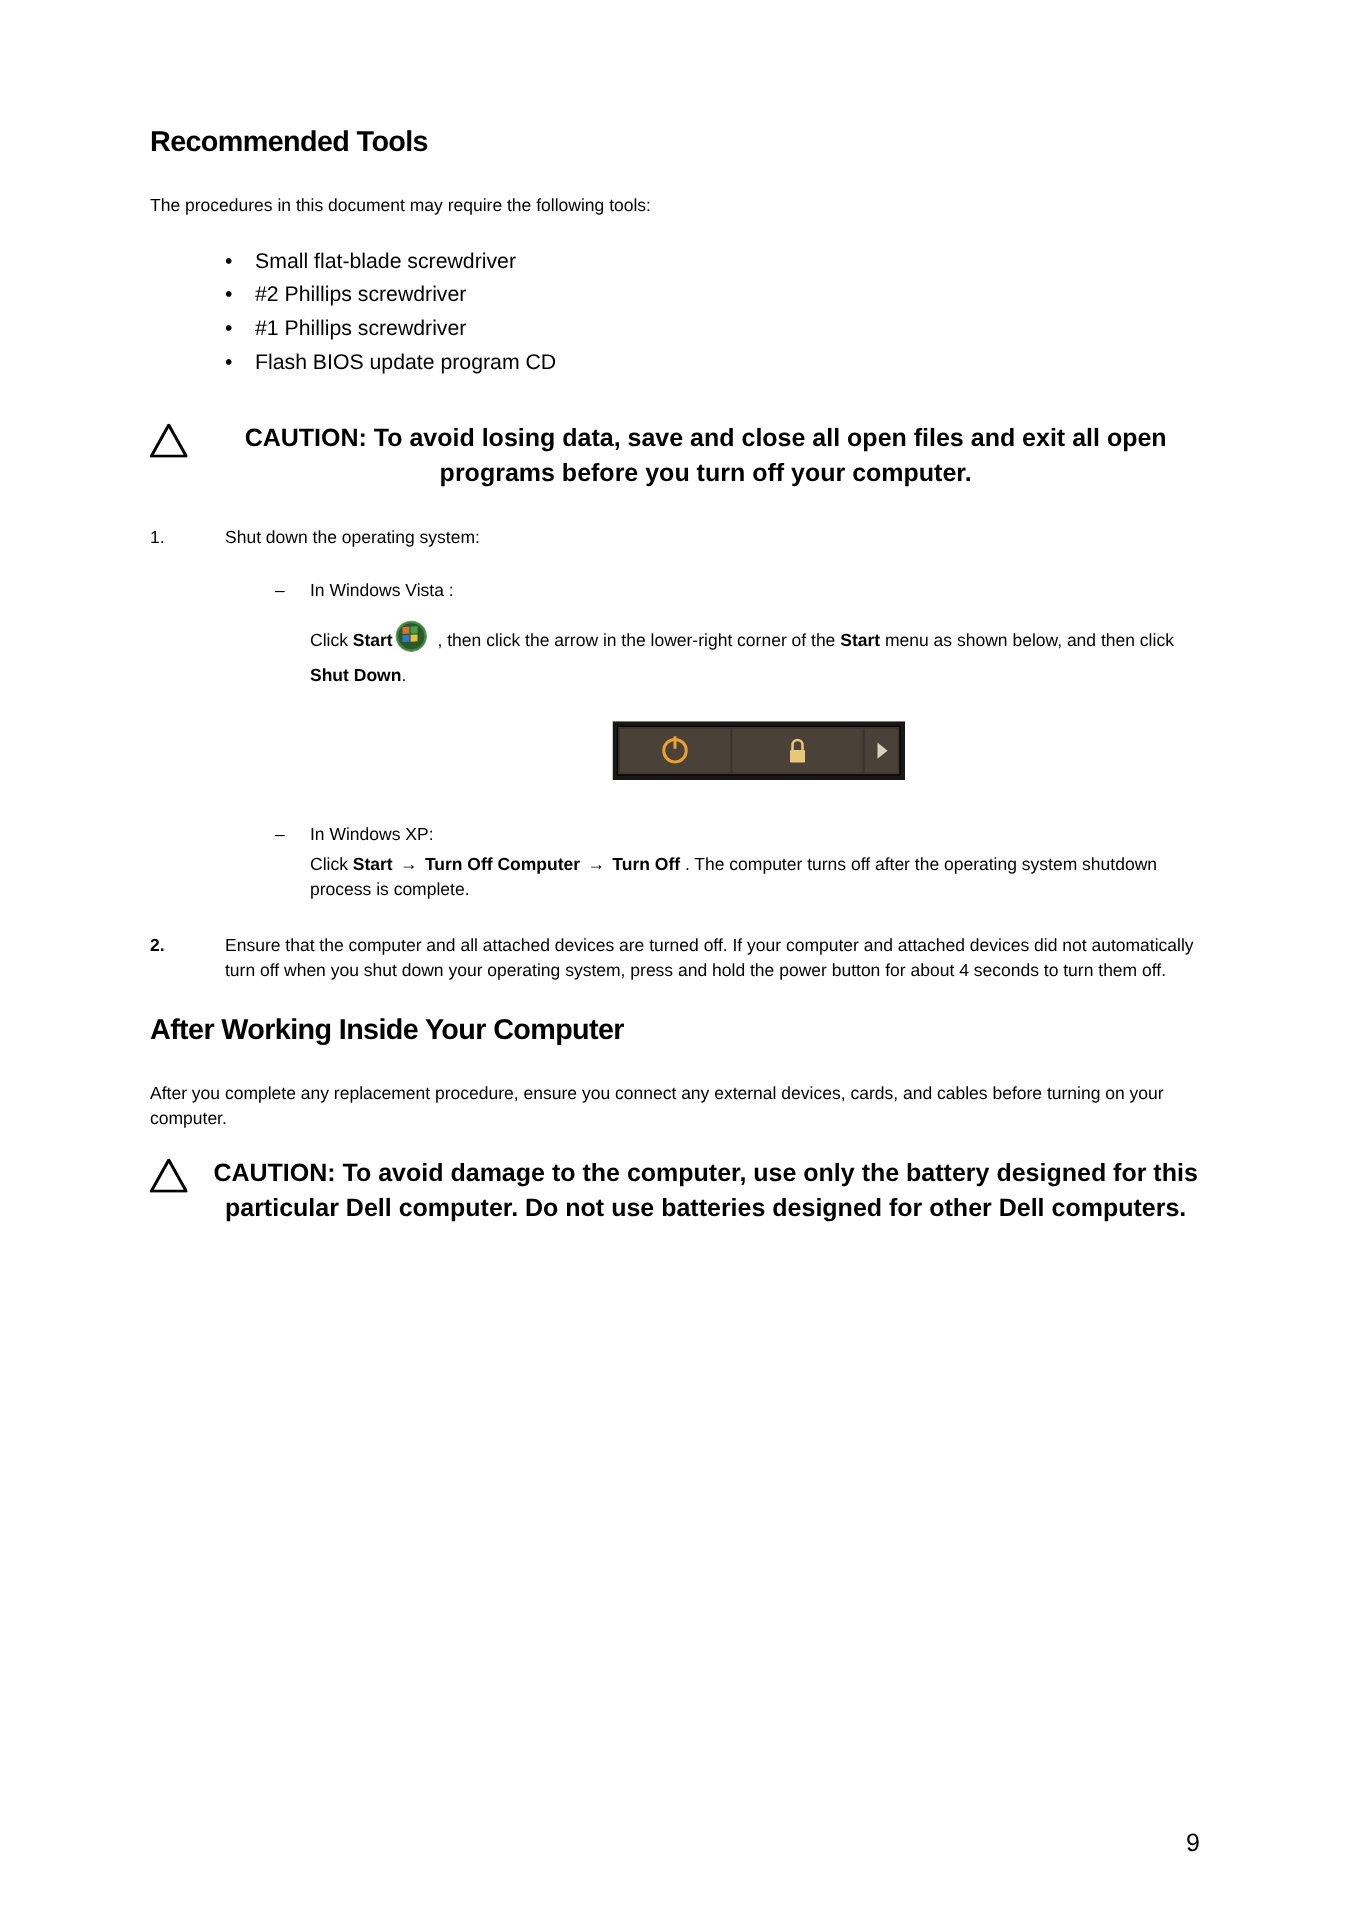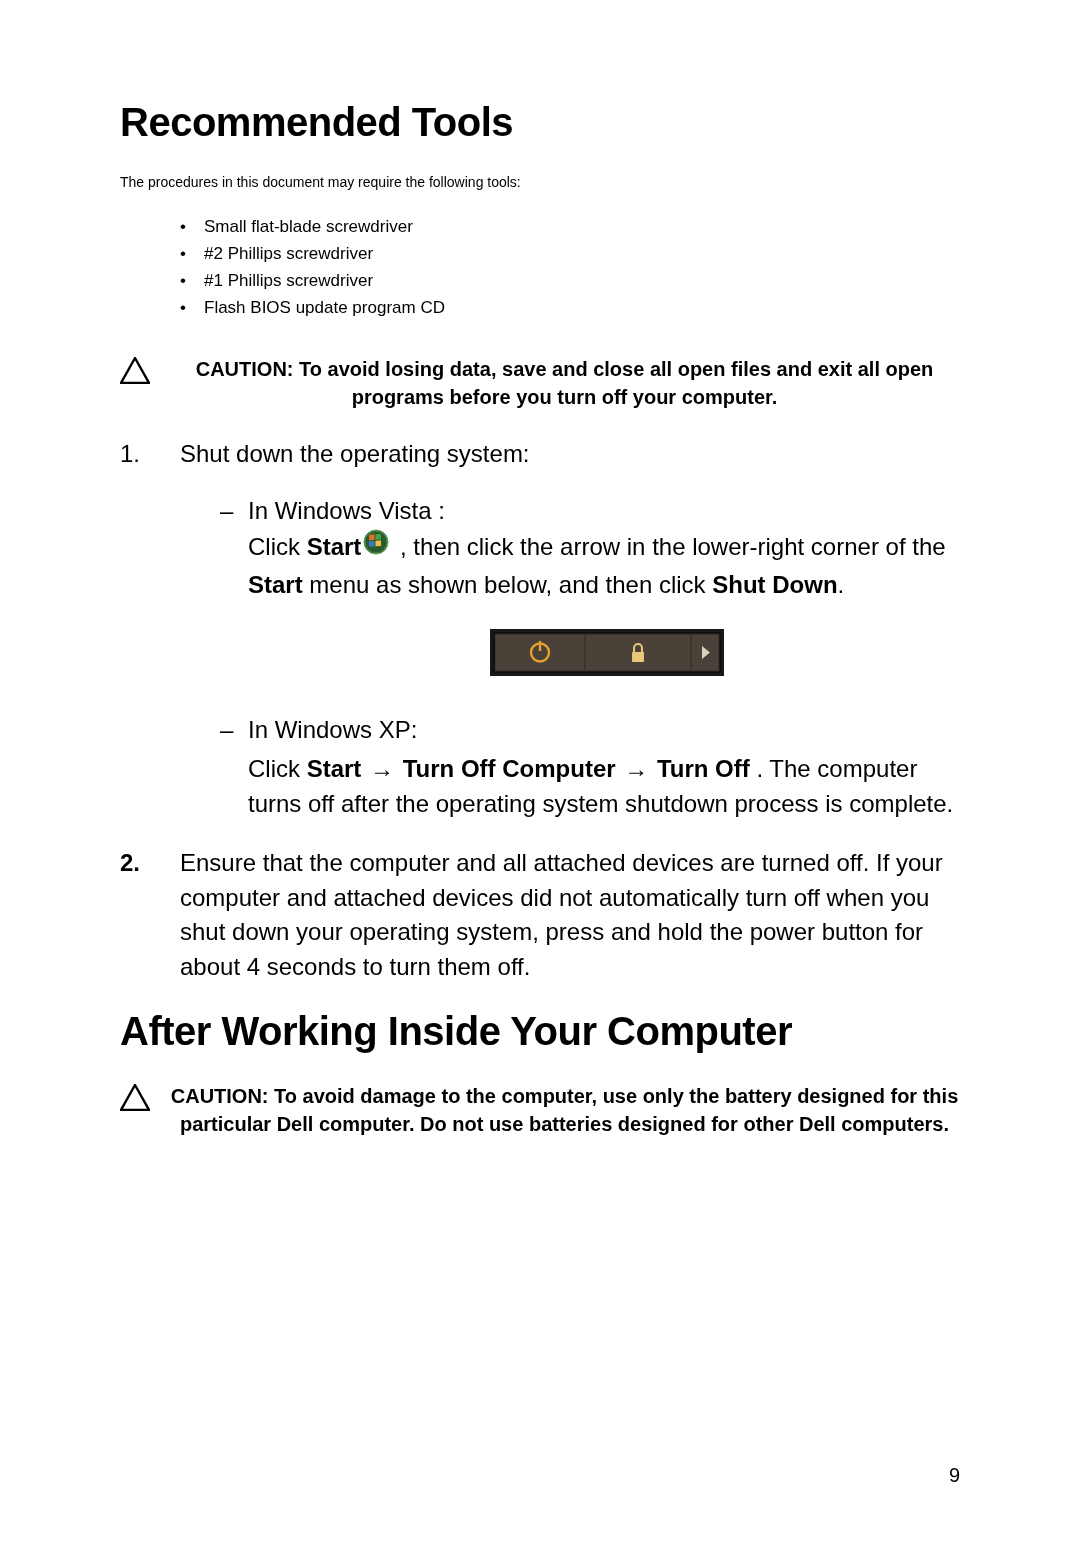--- a/index.html
+++ b/index.html
@@ -8,21 +8,21 @@
     height: 1545px;
     background: #fff;
     font-family: Arial, Helvetica, sans-serif;
     color: #000;
     position: relative;
   }
   .page {
     padding: 100px 115px 60px 120px;
   }
   h2 {
-    font-size: 40px;
+    font-size: 23px;
     font-weight: bold;
     margin-bottom: 28px;
     letter-spacing: -0.5px;
   }
   .intro {
     font-size: 14px;
     margin-bottom: 20px;
     line-height: 1.4;
   }
   ul.tools {
@@ -58,21 +58,21 @@
     line-height: 1.4;
   }
   ol.steps {
     list-style: none;
     counter-reset: step;
     margin-left: 0;
   }
   ol.steps > li {
     position: relative;
     padding-left: 60px;
-    font-size: 24px;
+    font-size: 14px;
     line-height: 1.45;
     margin-bottom: 24px;
   }
   ol.steps > li::before {
     counter-increment: step;
     content: counter(step) ".";
     position: absolute;
     left: 0;
     top: 0;
     font-weight: bold;
@@ -86,20 +86,21 @@
     position: relative;
     padding-left: 28px;
     margin-bottom: 20px;
   }
   .sub-item .dash {
     position: absolute;
     left: 0;
     top: 0;
   }
   .sub-item .para {
+    margin-top: 14px;
     line-height: 1.45;
   }
   .start-orb {
     display: inline-block;
     vertical-align: middle;
     margin: 0 4px 3px 2px;
   }
   .shutdown-bar {
     margin: 26px auto 28px auto;
     width: 234px;
@@ -180,20 +181,21 @@
           </div>
         </div>
       </div>
     </li>
     <li>
       <span>Ensure that the computer and all attached devices are turned off. If your computer and attached devices did not automatically turn off when you shut down your operating system, press and hold the power button for about 4 seconds to turn them off.</span>
     </li>
   </ol>
 
   <h2>After Working Inside Your Computer</h2>
+  <p class="intro">After you complete any replacement procedure, ensure you connect any external devices, cards, and cables before turning on your computer.</p>
 
   <div class="caution-row">
     <span class="caution-icon">
       <svg width="30" height="27" viewBox="0 0 30 27">
         <polygon points="15,1 29,26 1,26" fill="none" stroke="#000" stroke-width="2.4" stroke-linejoin="round"></polygon>
       </svg>
     </span>
     <div class="caution-text">CAUTION: To avoid damage to the computer, use only the battery designed for this particular Dell computer. Do not use batteries designed for other Dell computers.</div>
   </div>
 

